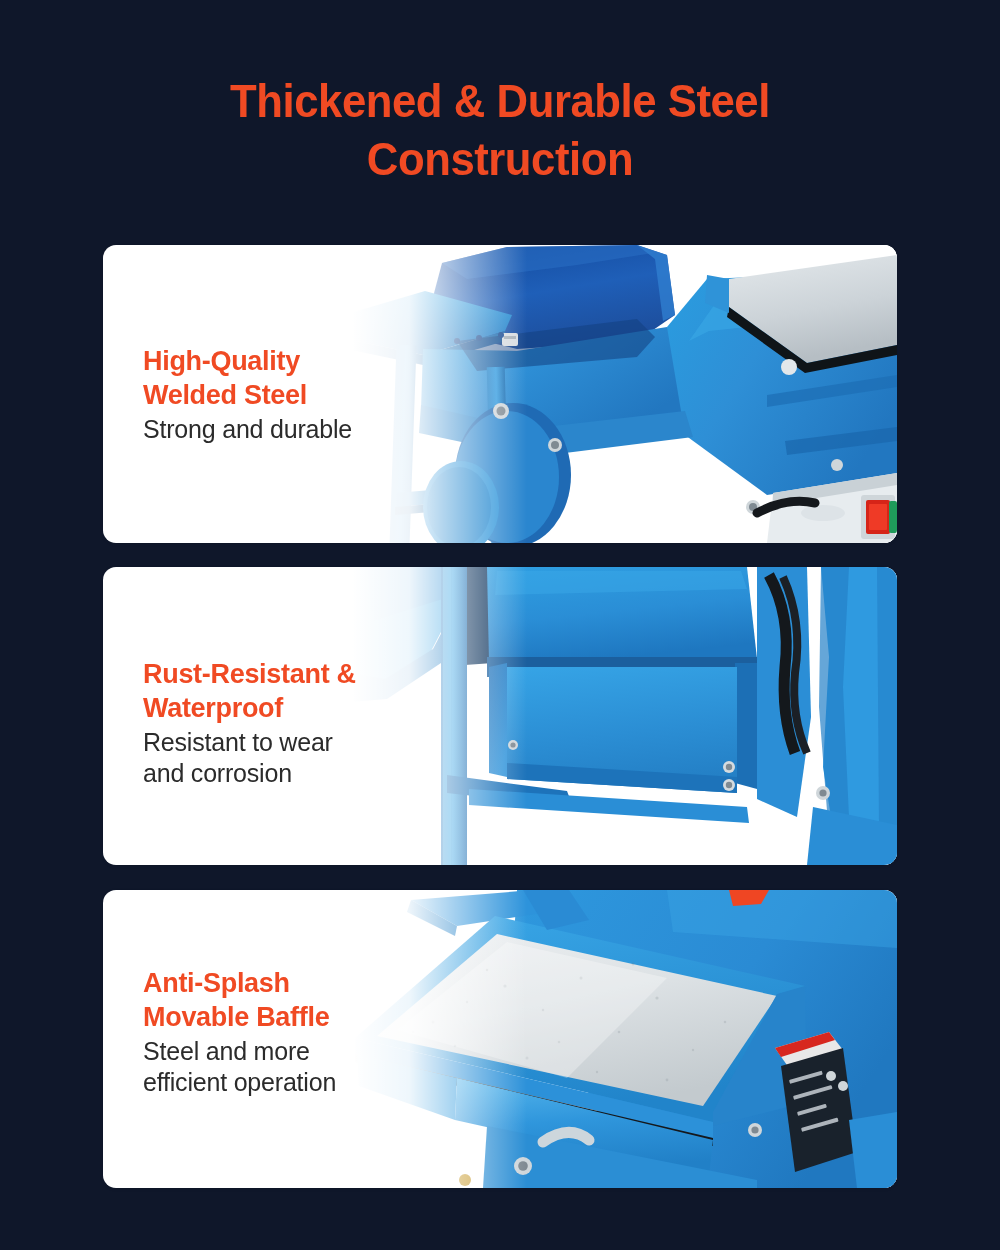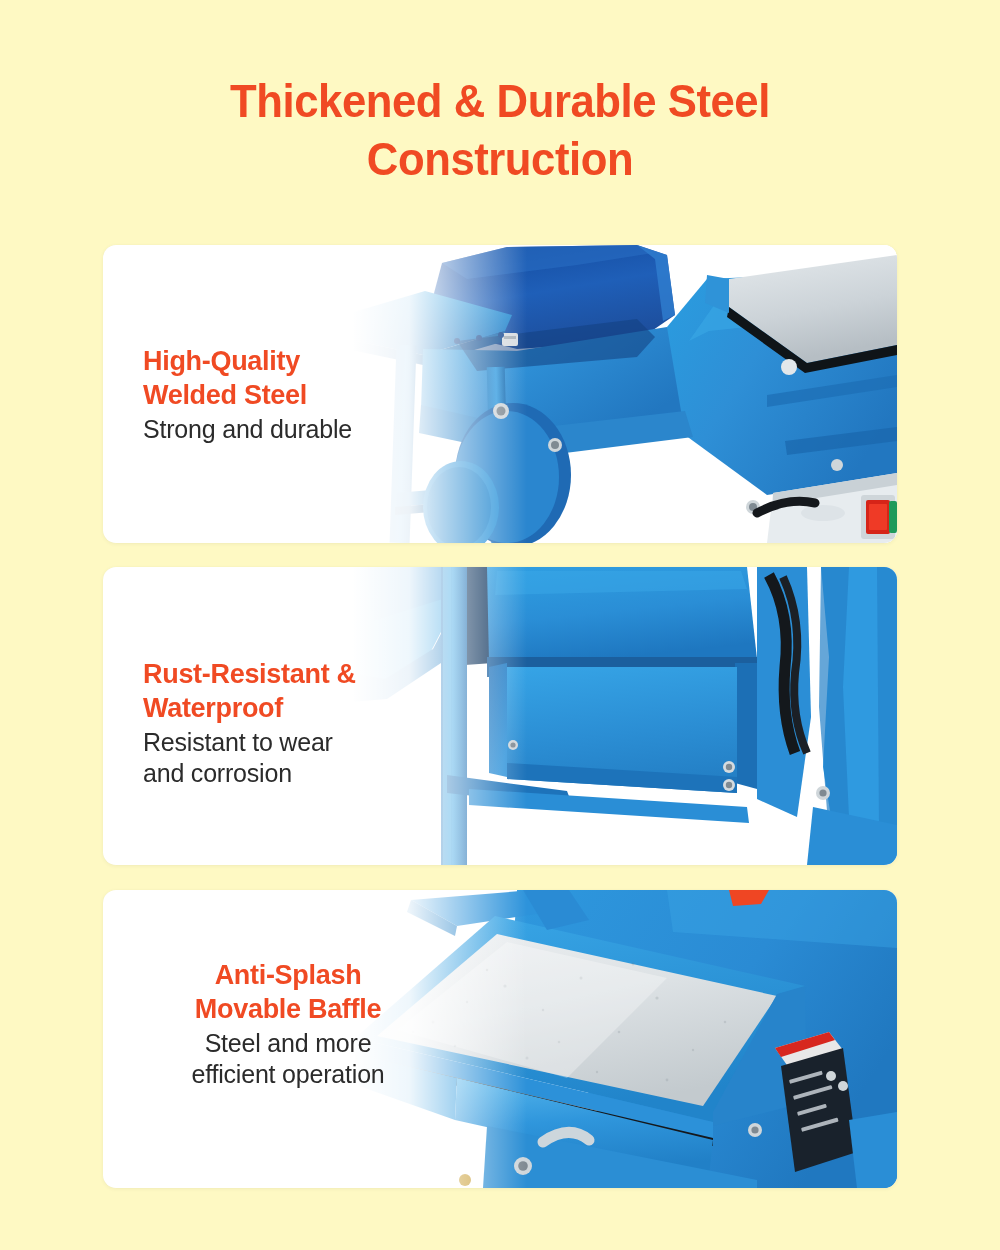--- a/index.html
+++ b/index.html
@@ -12,21 +12,21 @@
   body {
     background: #f6f6f6;
     font-family: "Liberation Sans", sans-serif;
     overflow: hidden;
   }
 
   .page {
     position: relative;
     width: 1000px;
     height: 1250px;
-    background: #fef9c3;
+    background: #0f172a;
   }
 
   
   .page-title {
     position: absolute;
     top: 72px;
     left: 0;
     width: 1000px;
     text-align: center;
     color: #f04a23;
@@ -55,21 +55,21 @@
   .card-3 { top: 890px;  height: 298px; }
 
   .card-text {
     position: absolute;
     left: 40px;
     z-index: 5;
     width: 290px;
   }
   .card-1 .card-text { top: 99px; }
   .card-2 .card-text { top: 90px; }
-  .card-3 .card-text { top: 68px; text-align: center; }
+  .card-3 .card-text { top: 76px; }
 
   .card-heading {
     color: #f04a23;
     font-weight: bold;
     font-size: 27px;
     line-height: 34px;
     letter-spacing: -0.3px;
     white-space: pre-line;
   }
   .card-sub {

